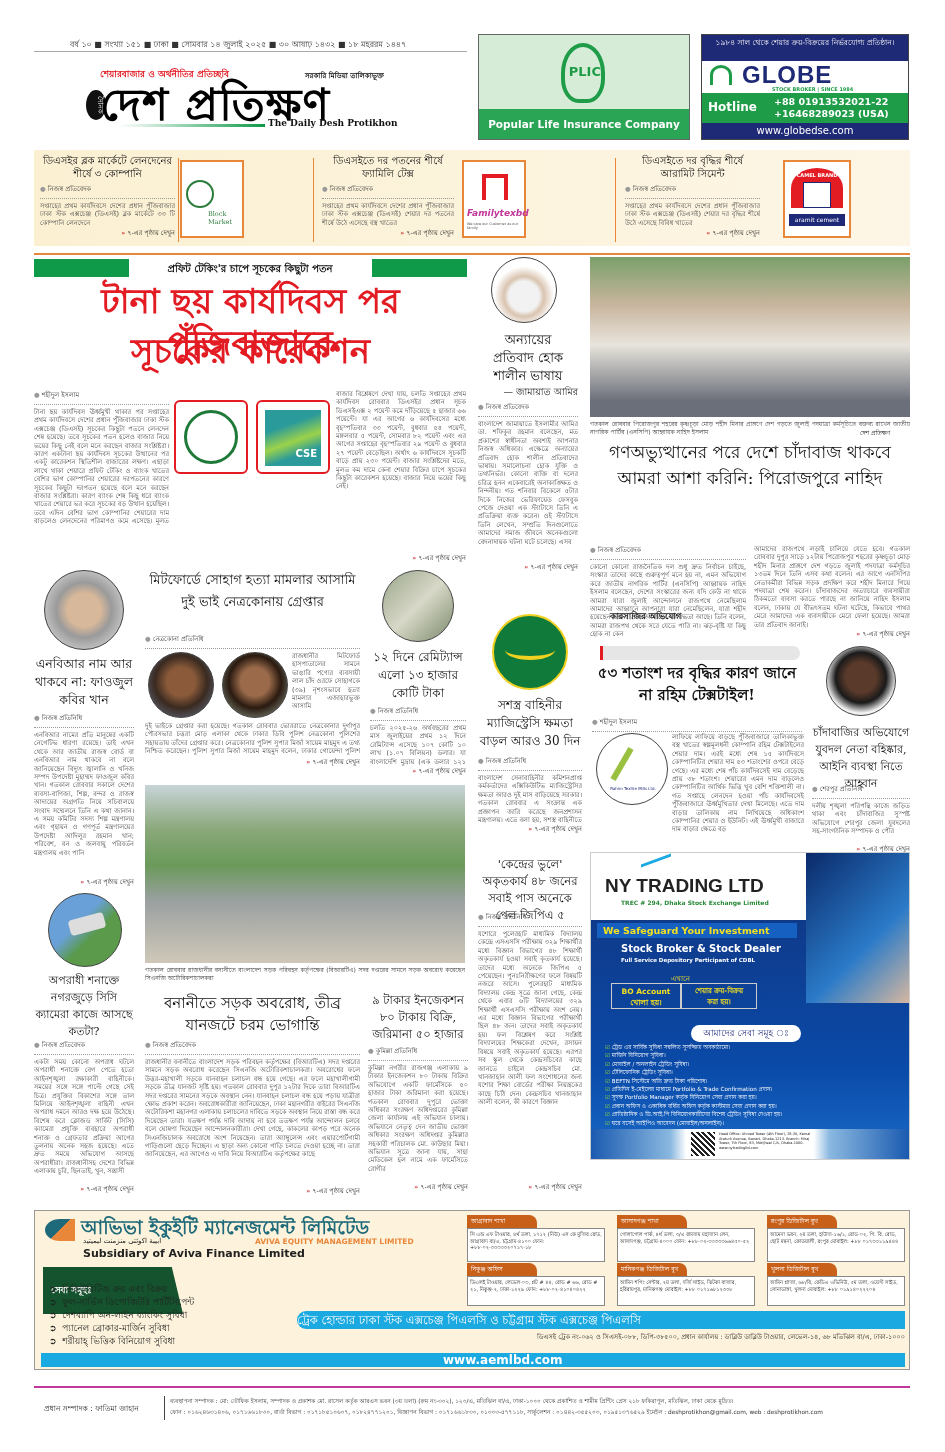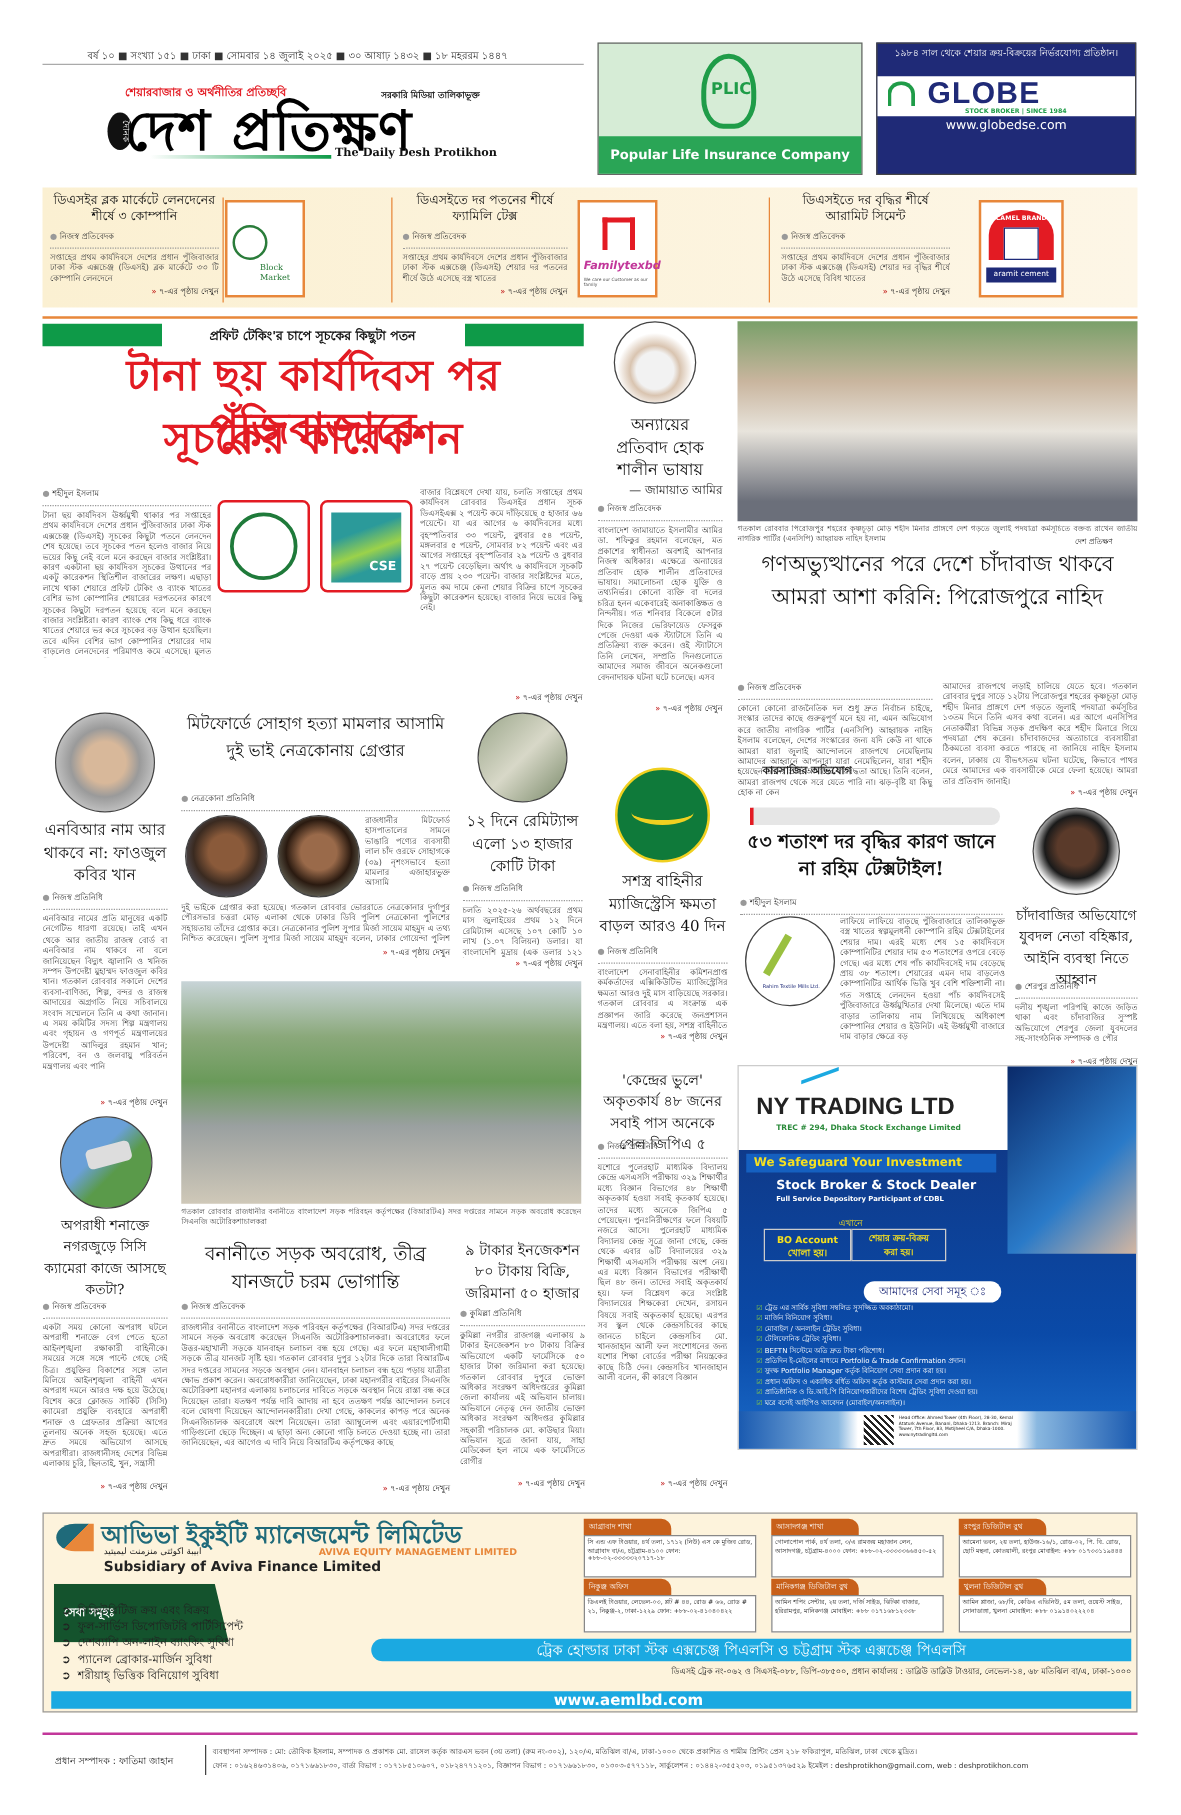--- a/index.html
+++ b/index.html
@@ -31,20 +31,25 @@
   <div data-name="popular-life-name" style="position:absolute;left:0;bottom:0;width:100%;height:30px;background:#2aa556;color:#fff;font-size:10.5px;font-weight:bold;text-align:center;line-height:30px">Popular Life Insurance Company Ltd</div>
 </div>
 
 <div class="abs" data-name="globe-ad" style="left:701px;top:34px;width:208px;height:106px;background:#1f2a77;border:1px solid #444">
   <div data-name="globe-top-text" style="color:#fff;font-size:7.5px;text-align:center;padding:3px 6px;height:26px;line-height:10px">১৯৮৪ সাল থেকে শেয়ার ক্রয়-বিক্রয়ের নির্ভরযোগ্য প্রতিষ্ঠান।</div>
   <div data-name="globe-brand-box" style="background:#fff;height:32px;position:relative">
     <div data-name="globe-logo-icon" style="position:absolute;left:8px;top:4px;width:22px;height:20px;border:3px solid #1f9c48;border-radius:50% 50% 0 0;border-bottom:none"></div>
     <div data-name="globe-brand" style="position:absolute;left:40px;top:0;font-size:24px;font-weight:bold;color:#1f2a77;letter-spacing:1px;font-family:'Liberation Sans',sans-serif">GLOBE</div>
     <div data-name="globe-sub" style="position:absolute;left:70px;top:25px;font-size:5px;color:#1f9c48;font-weight:bold">STOCK BROKER | SINCE 1984</div>
   </div>
+  <div data-name="globe-hotline-box" style="background:#1f9c48;height:30px;position:relative;color:#fff">
+    <div data-name="globe-hotline-label" style="position:absolute;left:6px;top:7px;font-size:12px;font-weight:bold">Hotline</div>
+    <div data-name="globe-phone-1" style="position:absolute;left:72px;top:3px;font-size:9.5px;font-weight:bold">+88 01913532021-22</div>
+    <div data-name="globe-phone-2" style="position:absolute;left:72px;top:15px;font-size:9.5px;font-weight:bold">+16468289023 (USA)</div>
+  </div>
   <div data-name="globe-web" style="color:#fff;font-size:10px;text-align:center;line-height:16px">www.globedse.com</div>
 </div>
 
 <div class="abs" data-name="teaser-strip" style="left:34px;top:150px;width:876px;height:96px;background:linear-gradient(90deg,#fbf0d2,#fdf6e6)"></div>
 <div class="abs" data-name="teaser-strip-rule" style="left:34px;top:253px;width:876px;border-top:2px solid #e8873a"></div>
 
 <div class="abs" data-name="teaser-1" style="left:40px;top:154px;width:170px">
   <div class="hd" data-name="teaser-1-title" style="font-size:10px;line-height:13px;font-weight:normal">ডিএসইর ব্লক মার্কেটে লেনদেনের শীর্ষে ৩ কোম্পানি</div>
   <div class="byline" data-name="teaser-1-byline" style="margin-top:4px">নিজস্ব প্রতিবেদক</div>
   <div class="txt" data-name="teaser-1-text" style="height:26px;overflow:hidden">সপ্তাহের প্রথম কার্যদিবসে দেশের প্রধান পুঁজিবাজার ঢাকা স্টক এক্সচেঞ্জ (ডিএসই) ব্লক মার্কেটে ৩৩ টি কোম্পানি লেনদেনে</div>
@@ -182,21 +187,21 @@
 <div class="abs circle" data-name="dollar-photo" style="left:382px;top:570px;width:72px;height:72px;background:linear-gradient(135deg,#9aa68a,#d8d8c8 50%,#7a8a6a)"></div>
 <div class="abs hd" data-name="remit-headline" style="left:370px;top:648px;width:96px;font-size:12px;line-height:18px;font-weight:normal">১২ দিনে রেমিট্যান্স এলো ১৩ হাজার কোটি টাকা</div>
 <div class="abs" data-name="remit-body" style="left:370px;top:706px;width:96px">
   <div class="byline" data-name="remit-byline">নিজস্ব প্রতিনিধি</div>
   <div class="txt" data-name="remit-text" style="height:42px;overflow:hidden">চলতি ২০২৫-২৬ অর্থবছরের প্রথম মাস জুলাইয়ের প্রথম ১২ দিনে রেমিট্যান্স এসেছে ১০৭ কোটি ১০ লাখ (১.০৭ বিলিয়ন) ডলার। যা বাংলাদেশি মুদ্রায় (এক ডলার ১২১ টাকা</div>
   <div class="cont" data-name="remit-cont">৭-এর পৃষ্ঠায় দেখুন</div>
 </div>
 
 <div class="abs" data-name="army-emblem-icon" style="left:492px;top:614px;width:76px;height:76px;border-radius:50%;background:#0f7a3a;border:2px solid #f0d020"></div>
 <div class="abs" data-name="army-emblem-swords-icon" style="left:505px;top:640px;width:50px;height:20px;border-bottom:4px solid #f0d020;border-radius:0 0 50% 50%"></div>
-<div class="abs hd" data-name="army-headline" style="left:478px;top:696px;width:104px;font-size:12px;line-height:18px;font-weight:normal">সশস্ত্র বাহিনীর ম্যাজিস্ট্রেসি ক্ষমতা বাড়ল আরও 40 দিন</div>
+<div class="abs hd" data-name="army-headline" style="left:478px;top:696px;width:104px;font-size:12px;line-height:18px;font-weight:normal">সশস্ত্র বাহিনীর ম্যাজিস্ট্রেসি ক্ষমতা বাড়ল আরও 30 দিন</div>
 <div class="abs" data-name="army-body" style="left:478px;top:756px;width:104px">
   <div class="byline" data-name="army-byline">নিজস্ব প্রতিনিধি</div>
   <div class="txt" data-name="army-text" style="height:50px;overflow:hidden">বাংলাদেশ সেনাবাহিনীর কমিশনপ্রাপ্ত কর্মকর্তাদের এক্সিকিউটিভ ম্যাজিস্ট্রেসির ক্ষমতা আরও দুই মাস বাড়িয়েছে সরকার। গতকাল রোববার এ সংক্রান্ত এক প্রজ্ঞাপন জারি করেছে জনপ্রশাসন মন্ত্রণালয়। এতে বলা হয়, সশস্ত্র বাহিনীতে</div>
   <div class="cont" data-name="army-cont">৭-এর পৃষ্ঠায় দেখুন</div>
 </div>
 
 <div class="abs" data-name="rahim-kicker-bar" style="left:600px;top:646px;width:200px;height:14px;background:#e6e6e6;border-left:3px solid #e31b23;border-radius:0 8px 8px 0"></div>
 <div class="abs" data-name="rahim-kicker" style="left:610px;top:610px;font-size:8.5px;font-weight:bold;color:#222">কারসাজির অভিযোগ</div>
 <div class="abs hd" data-name="rahim-headline" style="left:592px;top:662px;width:210px;font-size:15px;line-height:22px">৫৩ শতাংশ দর বৃদ্ধির কারণ জানে না রহিম টেক্সটাইল!</div>
 <div class="abs byline" data-name="rahim-byline" style="left:592px;top:717px;width:210px">শহীদুল ইসলাম</div>
@@ -314,21 +319,21 @@
     <div data-name="branch-address" style="background:#fff;border:1px solid #888;font-size:5px;line-height:6.5px;padding:2px;height:30px;overflow:hidden">ডিএলই টাওয়ার, লেভেল-০৩, প্লট # ৪৪, রোড # ৬৬, রোড # ২১, নিকুঞ্জ-২, ঢাকা-১২২৯ ফোন: +৮৮-০২-৪১০৪০৪২২</div>
   </div>
   <div data-name="aviva-branch-5" style="position:absolute;left:582px;top:52px;width:138px;height:40px">
     <div data-name="branch-name" style="background:#c8601a;color:#fff;font-size:6px;width:70px;padding:1px 4px;border-radius:0 8px 0 0">মানিকগঞ্জ ডিজিটাল বুথ</div>
     <div data-name="branch-address" style="background:#fff;border:1px solid #888;font-size:5px;line-height:6.5px;padding:2px;height:30px;overflow:hidden">আমিন শপিং সেন্টার, ২য় তলা, দর্জি সাইড, ঝিটকা বাজার, হরিরামপুর, মানিকগঞ্জ মোবাইল: +৮৮ ০১৭১৬৮১২৩৩৮</div>
   </div>
   <div data-name="aviva-branch-6" style="position:absolute;left:732px;top:52px;width:138px;height:40px">
     <div data-name="branch-name" style="background:#c8601a;color:#fff;font-size:6px;width:70px;padding:1px 4px;border-radius:0 8px 0 0">খুলনা ডিজিটাল বুথ</div>
     <div data-name="branch-address" style="background:#fff;border:1px solid #888;font-size:5px;line-height:6.5px;padding:2px;height:30px;overflow:hidden">আমিন প্লাজা, ৬৮/বি, কেডিএ এভিনিউ, ৫ম তলা, ওয়েস্ট সাইড, সোনাডাঙ্গা, খুলনা মোবাইল: +৮৮ ০১৯১৪০২২২০৪</div>
   </div>
-  <div data-name="aviva-trec-banner" style="position:absolute;left:262px;top:100px;width:608px;height:18px;background:#1ba9e1;color:#fff;font-size:11.5px;text-align:center;line-height:18px;border-radius:10px 0 0 10px">ট্রেক হোল্ডার ঢাকা স্টক এক্সচেঞ্জ পিএলসি ও চট্টগ্রাম স্টক এক্সচেঞ্জ পিএলসি</div>
+  <div data-name="aviva-trec-banner" style="position:absolute;left:262px;top:100px;width:608px;height:18px;background:#1ba9e1;color:#fff;font-size:11.5px;line-height:18px;border-radius:10px 0 0 10px">ট্রেক হোল্ডার ঢাকা স্টক এক্সচেঞ্জ পিএলসি ও চট্টগ্রাম স্টক এক্সচেঞ্জ পিএলসি</div>
   <div data-name="aviva-hq" style="position:absolute;left:305px;top:121px;width:565px;font-size:6.5px;color:#222;text-align:right">ডিএসই ট্রেক নং-০৬২ ও সিএসই-০৮৮, ডিপি-৩৮৫০০, প্রধান কার্যালয় : ডাব্লিউ ডাব্লিউ টাওয়ার, লেভেল-১৪, ৬৮ মতিঝিল বা/এ, ঢাকা-১০০০</div>
   <div data-name="aviva-web-bar" style="position:absolute;left:6px;top:142px;width:864px;height:14px;background:#1ba9e1"></div>
   <div data-name="aviva-web" style="position:absolute;left:408px;top:142px;font-size:12px;font-weight:bold;color:#fff;line-height:14px">www.aemlbd.com</div>
 </div>
 
 <div class="abs" data-name="footer-rule" style="left:34px;top:1386px;width:876px;border-top:2px solid #c2379a"></div>
 <div class="abs" data-name="chief-editor" style="left:44px;top:1403px;font-size:7.5px;color:#222">প্রধান সম্পাদক : ফাতিমা জাহান</div>
 <div class="abs" data-name="footer-divider" style="left:164px;top:1396px;height:24px;border-left:1px solid #444"></div>
 <div class="abs" data-name="footer-imprint-1" style="left:170px;top:1396px;width:740px;font-size:5.8px;color:#333;white-space:nowrap;overflow:hidden">ব্যবস্থাপনা সম্পাদক : মো: তৌফিক ইসলাম, সম্পাদক ও প্রকাশক মো. রাসেল কর্তৃক আরএস ভবন (৩য় তলা) (রুম নং-৩০২), ১২০/এ, মতিঝিল বা/এ, ঢাকা-১০০০ থেকে প্রকাশিত ও শামীম প্রিন্টিং প্রেস ২১৮ ফকিরাপুল, মতিঝিল, ঢাকা থেকে মুদ্রিত।</div>
 <div class="abs" data-name="footer-imprint-2" style="left:170px;top:1407px;width:740px;font-size:5.8px;color:#333;white-space:nowrap;overflow:hidden">ফোন : ০১৬২৪৬৩১৪০৬, ০১৭১৬৬১৮৩০, বার্তা বিভাগ : ০১৭১৮৫১০৬০৭, ০১৮২৪৭৭১২০১, বিজ্ঞাপন বিভাগ : ০১৭১৬৬১৮৩০, ০১৩০৩-৫৭৭১১৮, সার্কুলেশন : ০১৪৪২-৩৫৫২০৩, ০১৯৫১৩৭৬৫২৯ ইমেইল : deshprotikhon@gmail.com, web : deshprotikhon.com</div>

